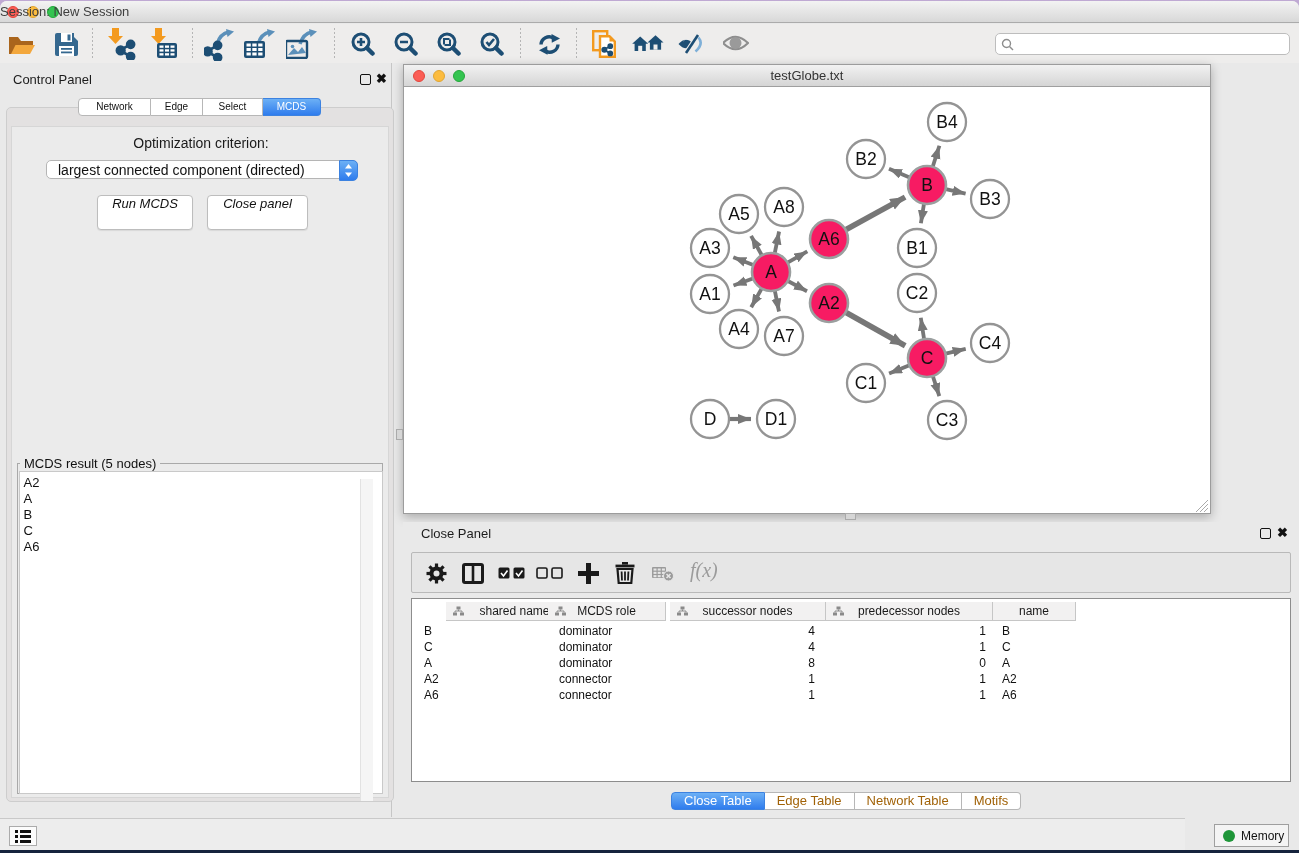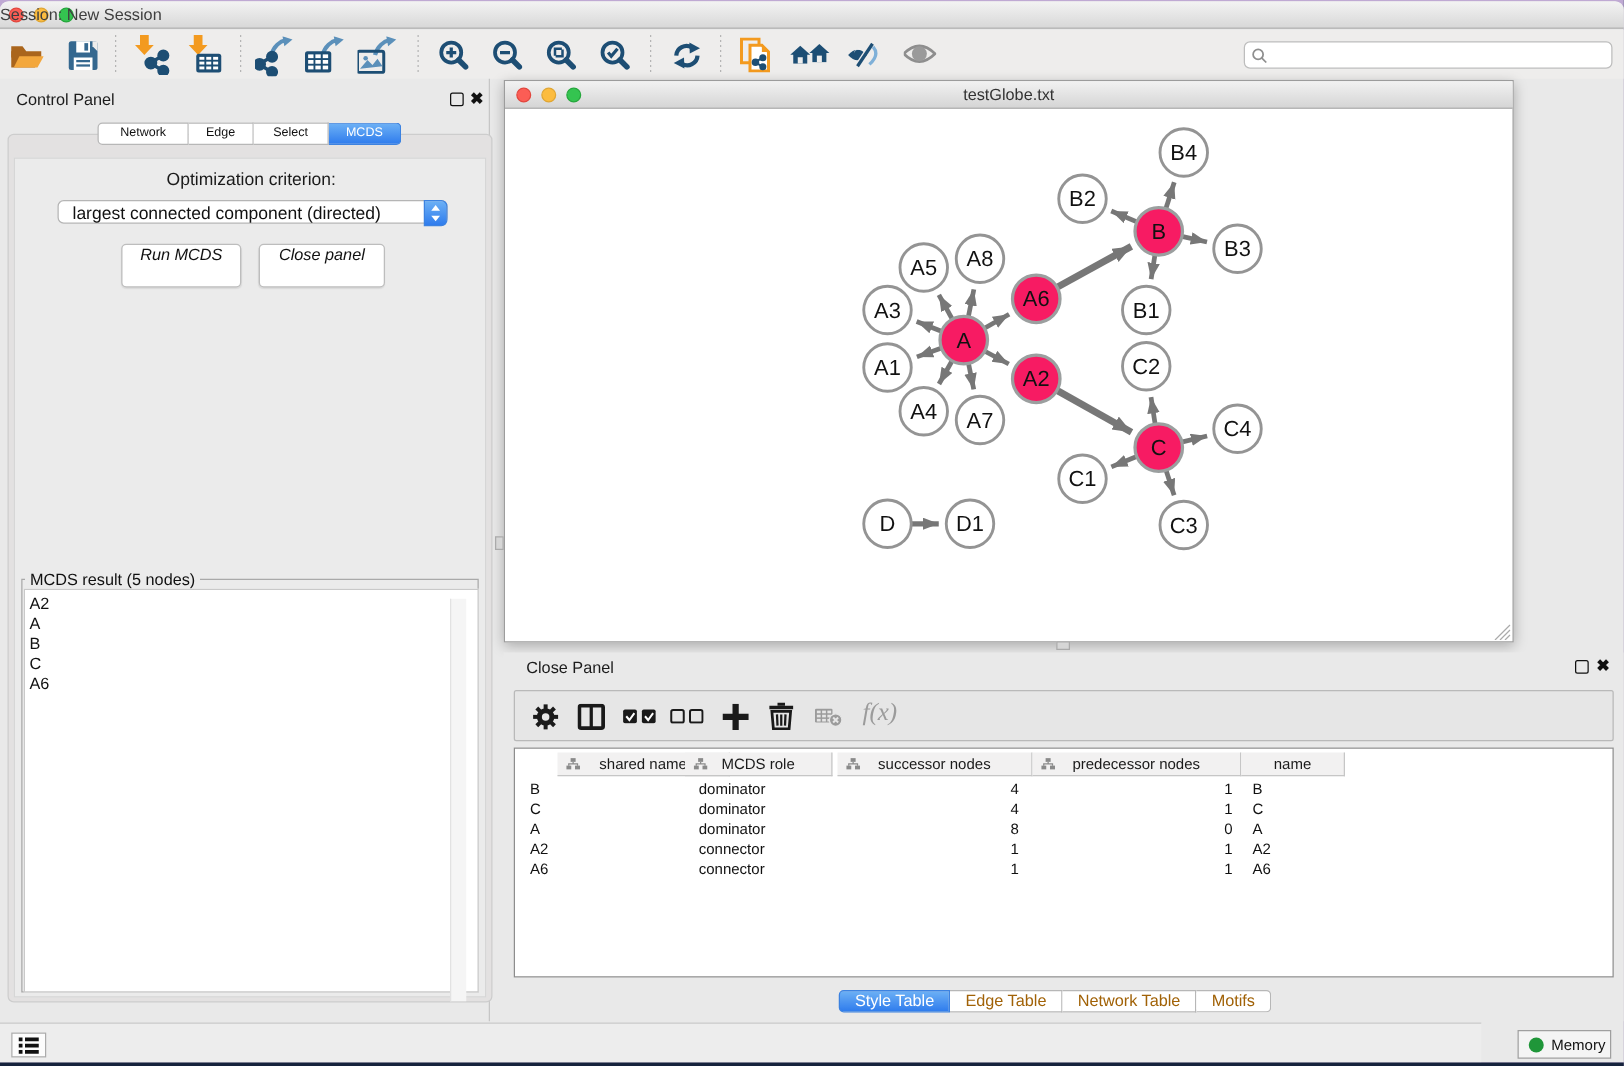--- a/index.html
+++ b/index.html
@@ -447,21 +447,21 @@
 <div class="trow num" style="left:258px;top:72px;width:145px;">1</div>
 <div class="trow num" style="left:414px;top:72px;width:160px;">1</div>
 <div class="trow" style="left:590px;top:72px;">A2</div>
 <div class="trow" style="left:12px;top:88px;">A6</div>
 <div class="trow" style="left:147px;top:88px;">connector</div>
 <div class="trow num" style="left:258px;top:88px;width:145px;">1</div>
 <div class="trow num" style="left:414px;top:88px;width:160px;">1</div>
 <div class="trow" style="left:590px;top:88px;">A6</div>
     </div>
     <div id="btabs">
-      <div class="btab sel first">Style Table</div>
+      <div class="btab sel first">Close Table</div>
       <div class="btab">Edge Table</div>
       <div class="btab">Network Table</div>
       <div class="btab last">Motifs</div>
     </div>
   </div>
   <div id="statusbar">
     <div id="sbtn">
       <svg width="26" height="18" viewBox="0 0 26 18">
             <g fill="#111">
               <rect x="5" y="3" width="3" height="3"></rect>

